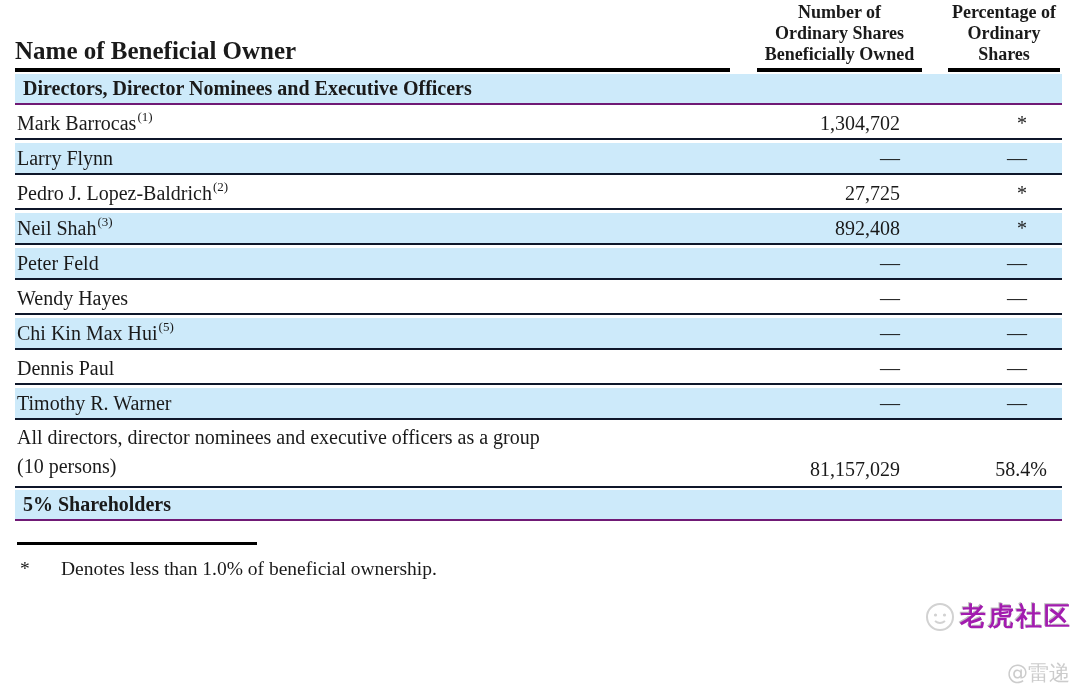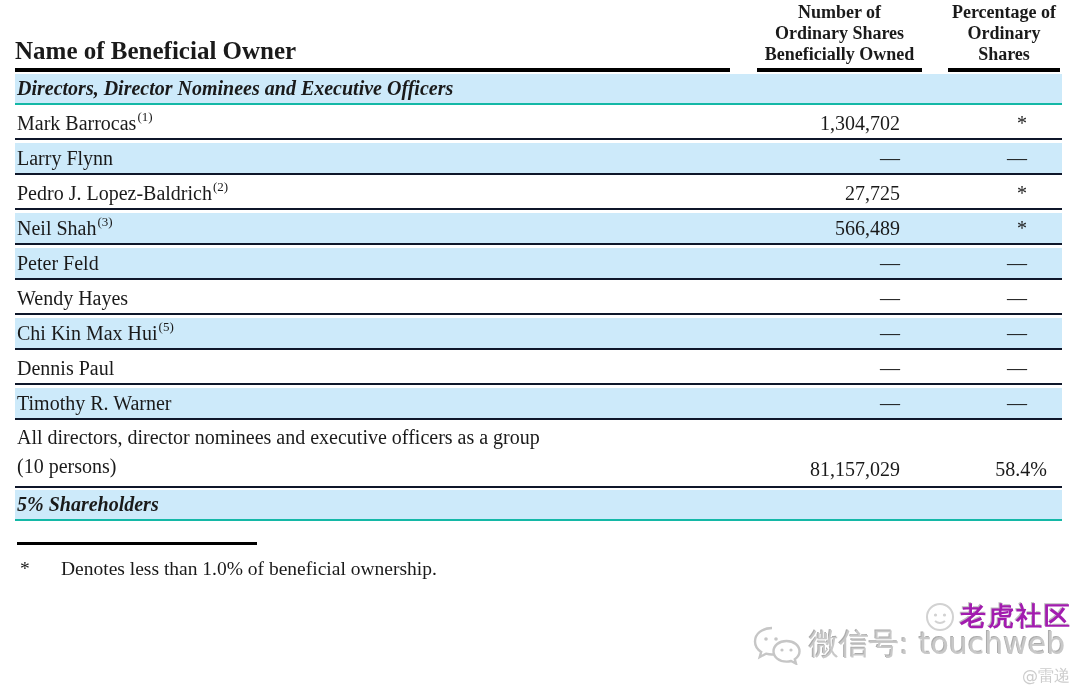--- a/index.html
+++ b/index.html
@@ -21,21 +21,21 @@
     height: 64px; border-bottom: 4px solid var(--rule, #000);
     padding-bottom: 3px; white-space: pre-line; line-height: 1.16;
   }
   th.col-name .th-inner { align-items: flex-start; text-align: left; font-size: 25px; margin-right: 10px; }
   th.col-shares .th-inner { align-items: center; text-align: center; font-size: 18px; margin-left: 17px; }
   th.col-pct .th-inner { align-items: center; text-align: center; font-size: 18px; margin-left: 26px; margin-right: 2px; }
 
   tbody td { font-size: 20px; border-top: 3px solid #fff; border-bottom: 2px solid #0f172a; vertical-align: middle; }
   tr.shaded td { background: var(--shade, #cdeafa); }
   tr.r-section { height: 33px; }
-  tr.r-section td { font-size: 20px; font-weight: bold; font-style: italic; padding-left: 2px; border-top: 2px solid #fff; border-bottom: 2px solid #14b8a6; }
+  tr.r-section td { font-size: 20px; font-weight: bold; padding-left: 8px; border-top: 2px solid #fff; border-bottom: 2px solid #701a75; }
   tr.r-data { height: 35px; }
   tr.r-data.group { height: 61px; }
   tr.r-data.group td { vertical-align: bottom; padding-bottom: 5px; }
   tr.r-data.tall { height: 40px; }
   td.cell-name { padding-left: 2px; white-space: pre-line; line-height: 1.45; }
   td.cell-name sup { font-size: 13px; position: relative; top: -1px; left: 1px; }
   td.cell-shares { text-align: right; padding-right: 22px; }
   td.cell-pct { text-align: right; padding-right: 15px; }
   td.cell-pct.sym { padding-right: 35px; }
 
@@ -49,21 +49,21 @@
     font-family: "DejaVu Sans", sans-serif; font-size: 26px; font-weight: bold;
     color: #a21caf; text-shadow: 1px 1px 0 #ffffff, -1px -1px 0 #bdbdbd; letter-spacing: 2px;
   }
   .wm-main {
     position: absolute; left: 0; top: 27px; display: flex; align-items: center; gap: 7px;
     font-family: "DejaVu Sans", sans-serif; font-size: 30px;
     color: #c8c8c8; text-shadow: 1px 1px 0 #ffffff, -1px -1px 0 #ababab;
   }
   .wm-handle {
     position: absolute; right: 4px; bottom: 0;
-    font-family: "DejaVu Sans", sans-serif; font-size: 16px;
+    font-family: "DejaVu Sans", sans-serif; font-size: 21px;
     color: #cccccc; text-shadow: 1px 1px 0 #ffffff;
   }
 </style>
 </head>
 <body>
 
 <div class="page">
 
   <table class="ownership">
     <colgroup>
@@ -102,21 +102,21 @@
           <td class="cell-shares">—</td>
           <td class="cell-pct sym">—</td>
         </tr>
         <tr class="r-data">
           <td class="cell-name">Pedro J. Lopez-Baldrich<sup>(2)</sup></td>
           <td class="cell-shares">27,725</td>
           <td class="cell-pct sym">*</td>
         </tr>
         <tr class="shaded r-data">
           <td class="cell-name">Neil Shah<sup>(3)</sup></td>
-          <td class="cell-shares">566,489</td>
+          <td class="cell-shares">892,408</td>
           <td class="cell-pct sym">*</td>
         </tr>
         <tr class="shaded r-data">
           <td class="cell-name">Peter Feld</td>
           <td class="cell-shares">—</td>
           <td class="cell-pct sym">—</td>
         </tr>
         <tr class="r-data">
           <td class="cell-name">Wendy Hayes</td>
           <td class="cell-shares">—</td>
@@ -158,27 +158,16 @@
   <div class="watermark">
     <div class="wm-community">
       <svg width="30" height="30" viewBox="0 0 30 30">
         <circle cx="15" cy="15" r="13" fill="none" stroke="#d2d2d2" stroke-width="2"></circle>
         <circle cx="10.5" cy="13" r="1.6" fill="#d2d2d2"></circle>
         <circle cx="19.5" cy="13" r="1.6" fill="#d2d2d2"></circle>
         <path d="M10 19 q5 4 10 0" fill="none" stroke="#d2d2d2" stroke-width="2"></path>
       </svg>
       <span>老虎社区</span>
     </div>
-    <div class="wm-main">
-      <svg width="50" height="40" viewBox="0 0 50 40">
-        <path d="M20 3 C10 3 3 9 3 16.5 c0 4.3 2.4 8 6.2 10.4 L7.7 32 l6.3-3.3 c1.9 .5 4 .8 6 .8 1 0 2-.1 3-.2" fill="none" stroke="#c6c6c6" stroke-width="2.4"></path>
-        <circle cx="14" cy="14" r="1.8" fill="#c6c6c6"></circle>
-        <circle cx="24" cy="14" r="1.8" fill="#c6c6c6"></circle>
-        <path d="M34.5 16 c-7.5 0-13 4.6-13 10.3 0 5.7 5.5 10.3 13 10.3 1.6 0 3.2-.2 4.6-.6 l4.9 2.6 -1.2-4.4 c2.9-1.9 4.7-4.8 4.7-7.9 0-5.7-5.5-10.3-13-10.3z" fill="none" stroke="#c6c6c6" stroke-width="2.4"></path>
-        <circle cx="30" cy="25" r="1.6" fill="#c6c6c6"></circle>
-        <circle cx="39" cy="25" r="1.6" fill="#c6c6c6"></circle>
-      </svg>
-      <span>微信号: touchweb</span>
-    </div>
     <div class="wm-handle">@雷递</div>
   </div>
 
 </div>
 
 </body></html>

